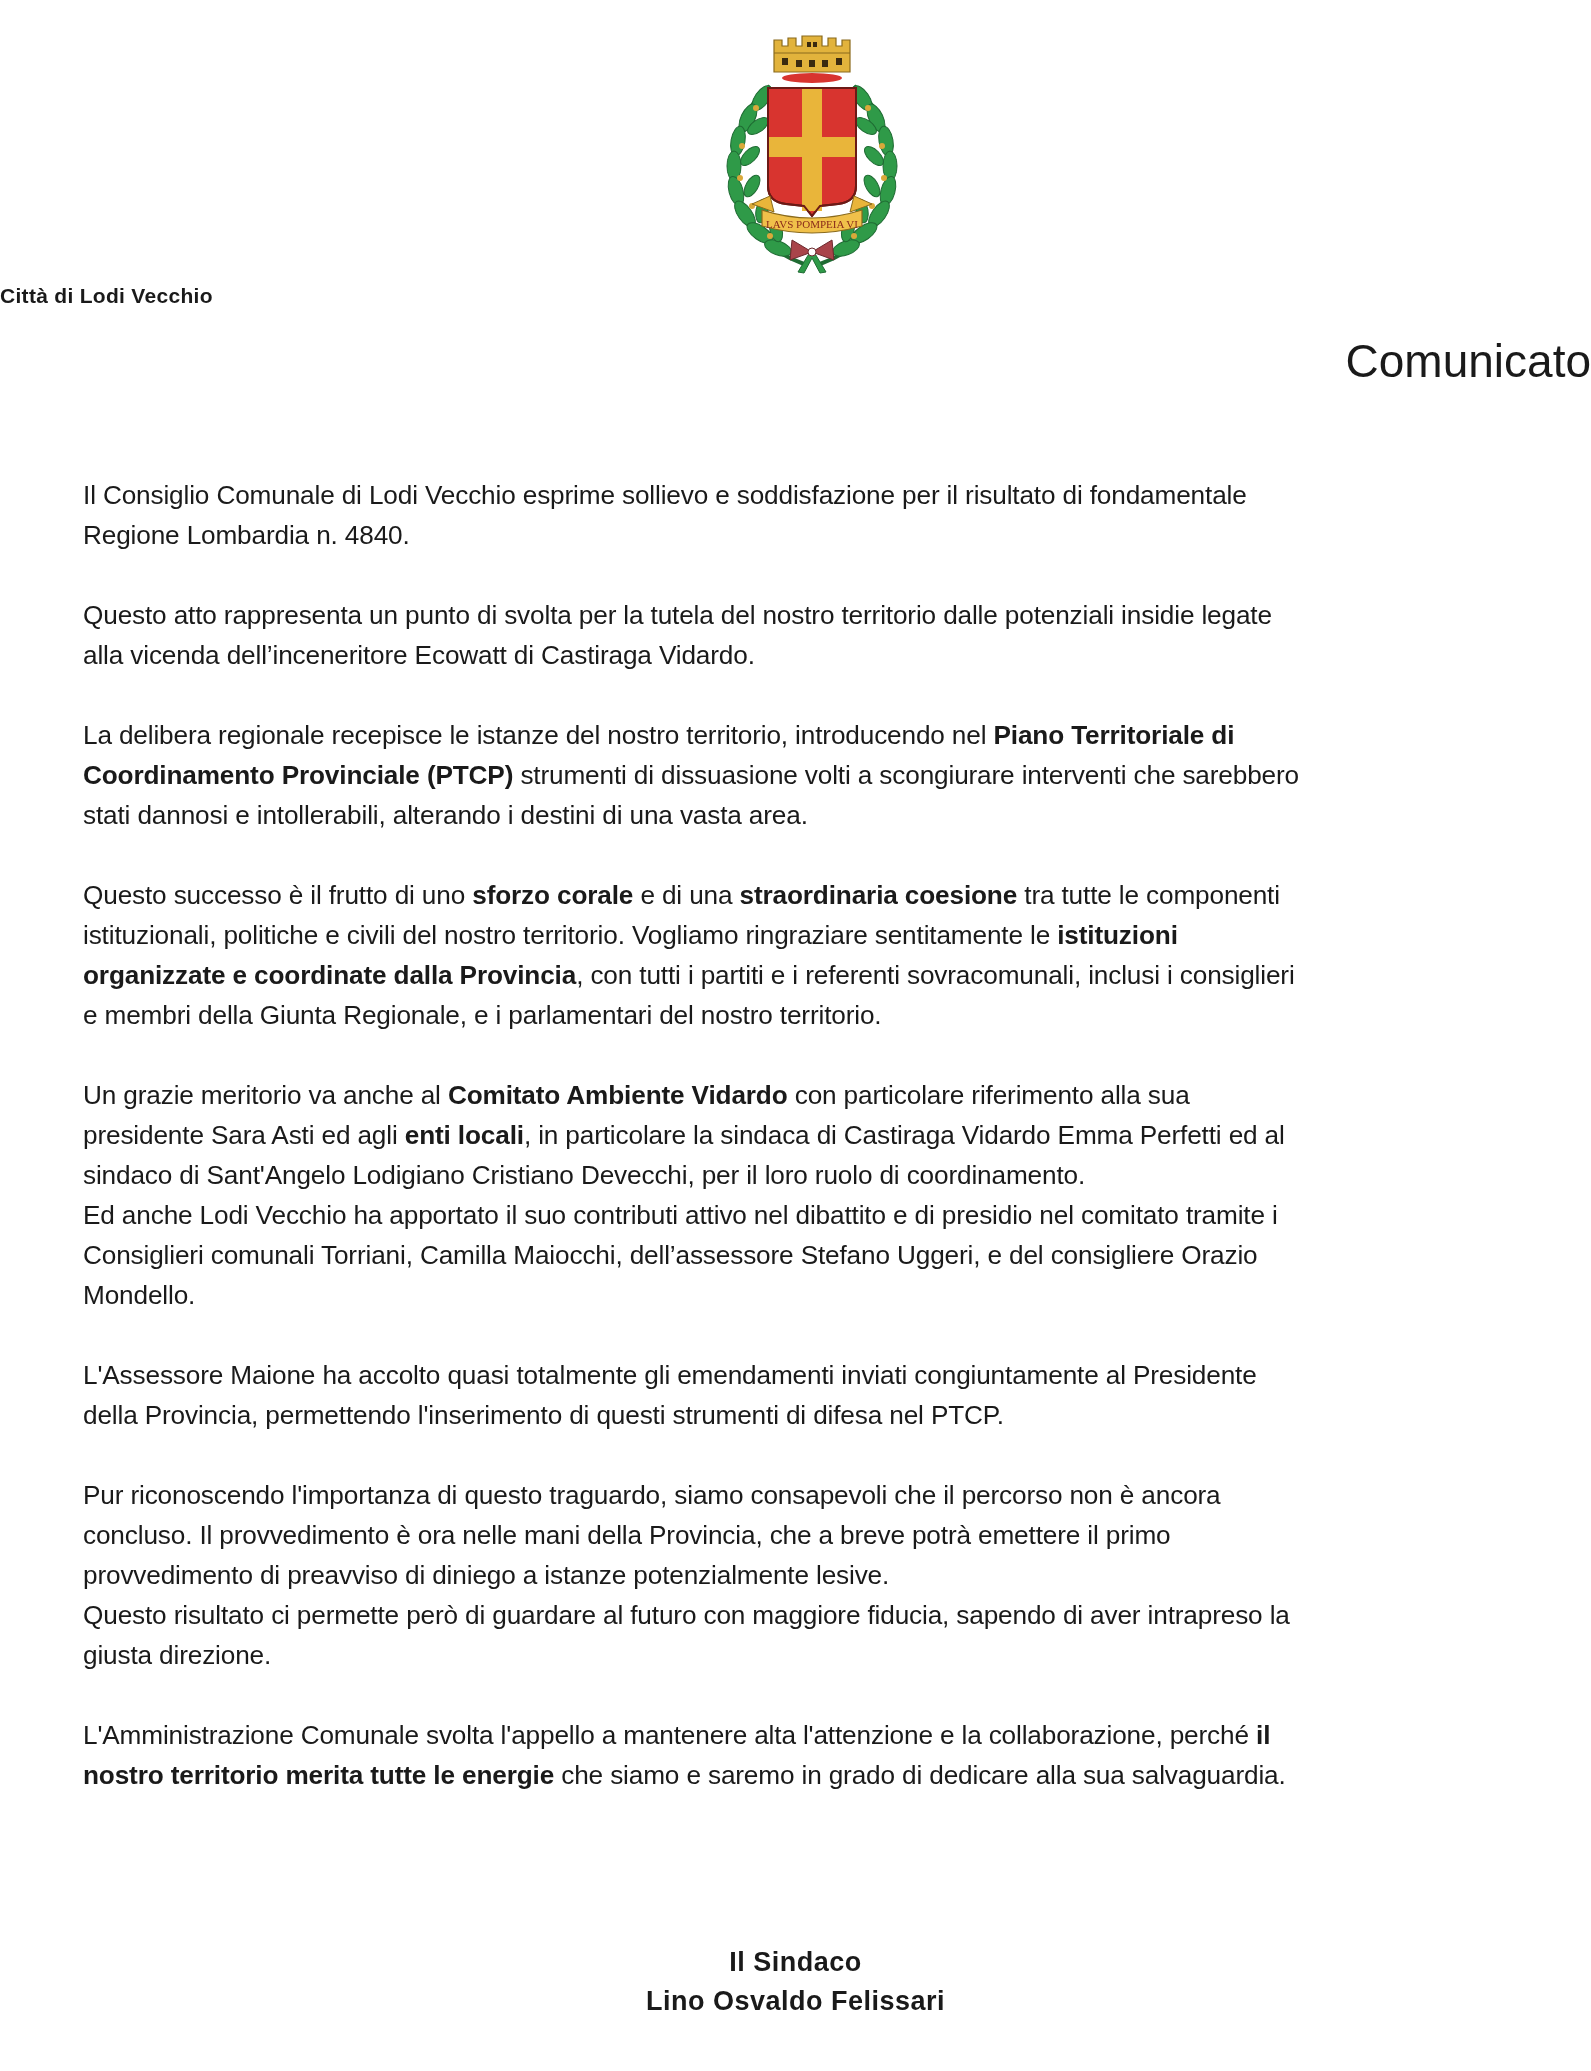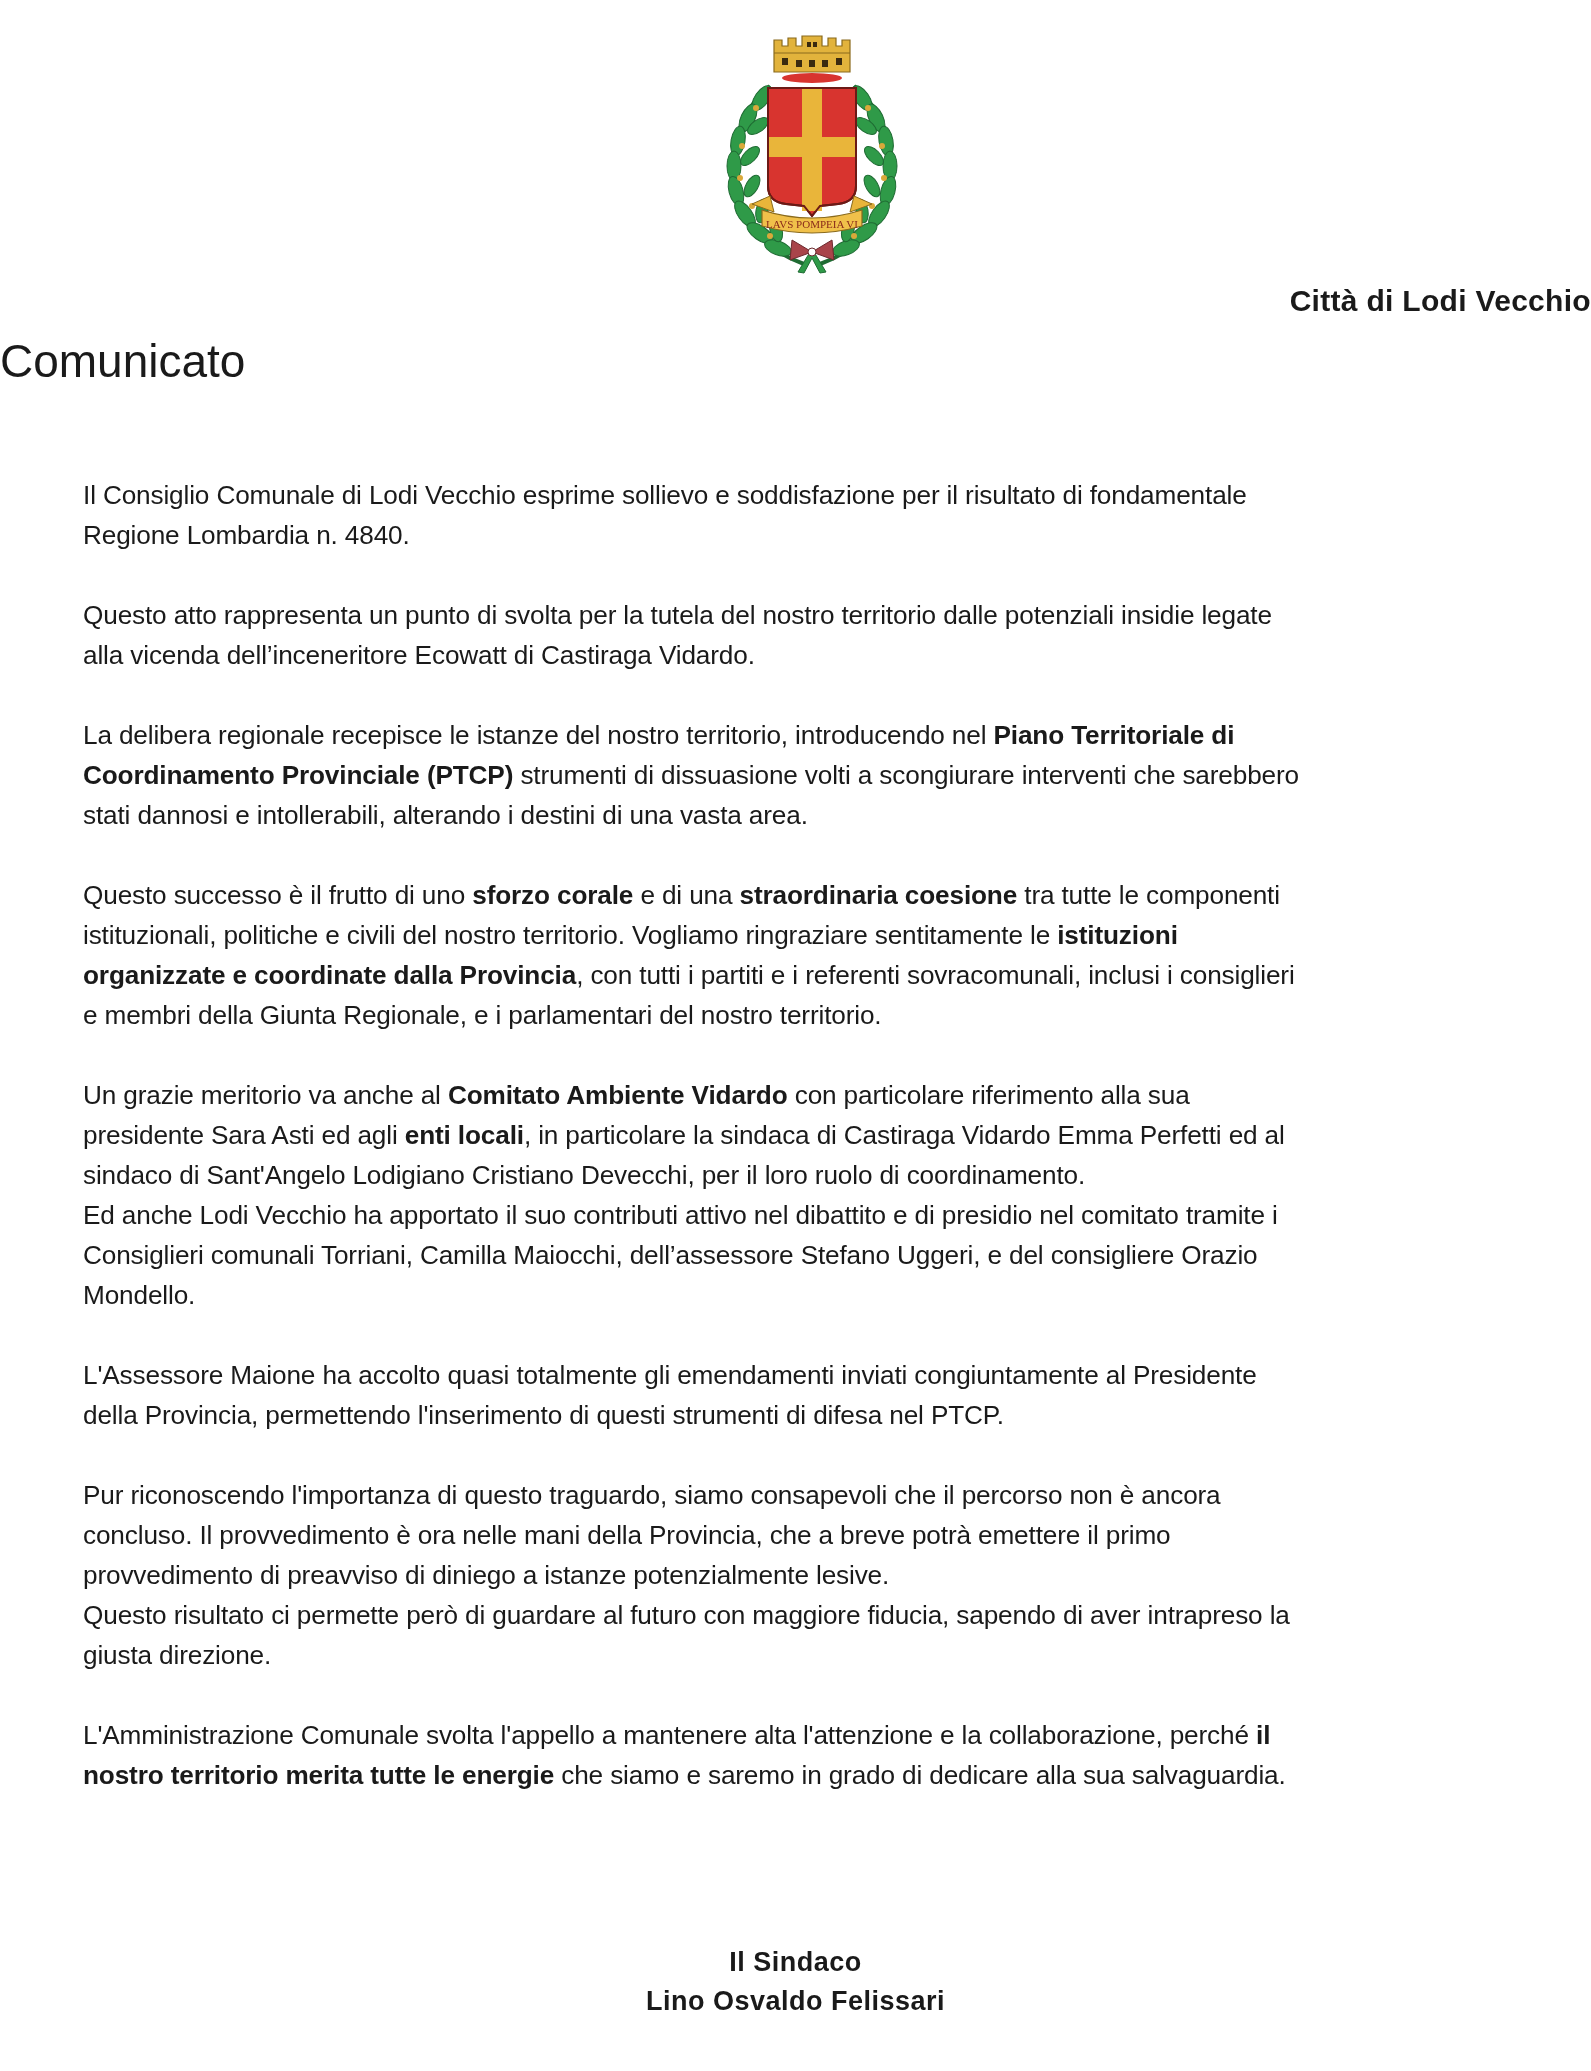--- a/index.html
+++ b/index.html
@@ -15,30 +15,30 @@
       position: absolute;
       left: 712px;
       top: 26px;
       width: 200px;
       height: 248px;
     }
     .org-name {
       position: absolute;
       left: 0; right: 0;
       top: 284px;
+      text-align: left;
+      font-weight: bold;
+      font-size: 21px;
+      letter-spacing: 0.3px;
+    }
+    .doc-title {
+      position: absolute;
+      left: 0; right: 0;
+      top: 334px;
       text-align: right;
-      font-weight: bold;
-      font-size: 30px;
-      letter-spacing: 0.3px;
-    }
-    .doc-title {
-      position: absolute;
-      left: 0; right: 8px;
-      top: 334px;
-      text-align: left;
       font-size: 46px;
       font-weight: normal;
     }
     .body-text {
       position: absolute;
       left: 83px;
       top: 463px;
       width: 1440px;
       font-size: 26.2px;
       line-height: 40px;

